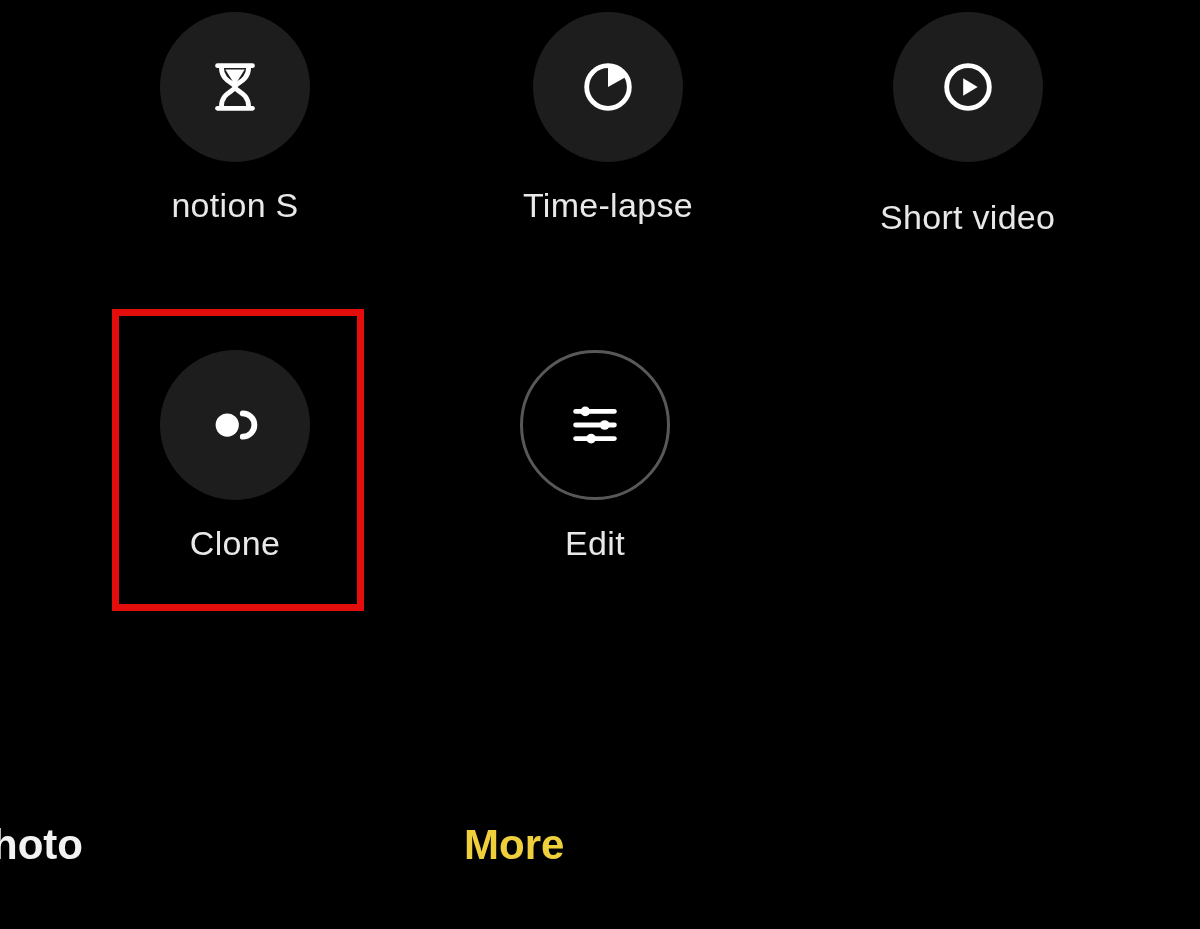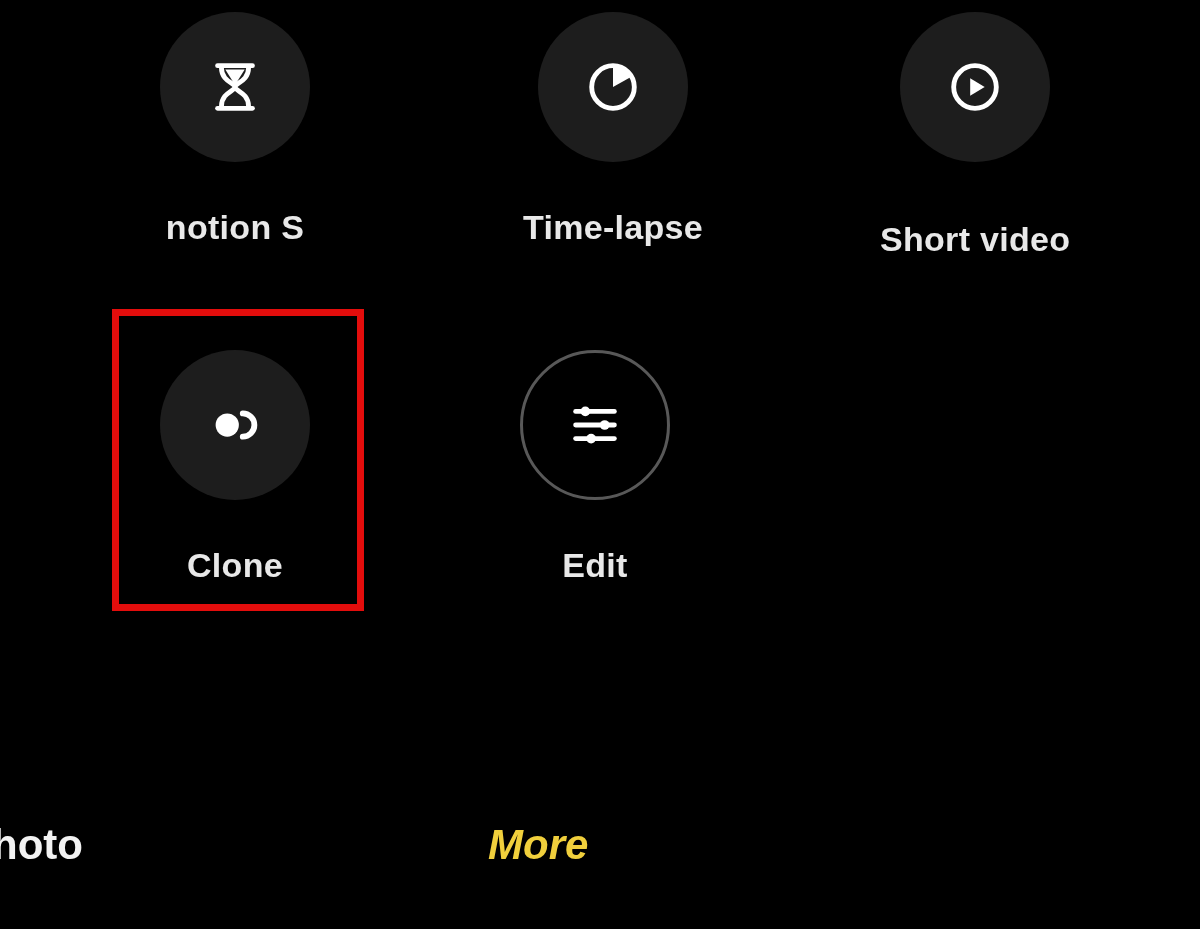--- a/index.html
+++ b/index.html
@@ -37,23 +37,23 @@
     justify-content: center;
   }
 
   .circle.outline {
     background: #000;
     border: 3px solid #585858;
     box-sizing: border-box;
   }
 
   .mode-label {
-    margin-top: 46px;
+    margin-top: 24px;
     font-size: 34px;
-    font-weight: 700;
+    font-weight: 400;
     letter-spacing: 0.3px;
     color: #e8e8e8;
     white-space: nowrap;
     text-align: center;
   }
 
   
   #mode-slowmotion  { left: 160px; top: 12px; }
   #mode-timelapse   { left: 523px; top: 12px; }
   #mode-shortvideo  { left: 880px; top: 12px; gap: 12px; }
@@ -83,21 +83,21 @@
 
   .tab {
     font-size: 42px;
     font-weight: 600;
     color: #f2f2f2;
     position: absolute;
   }
 
   #tab-photo    { left: -8px; }
   #tab-portrait { left: 217px; }
-  #tab-more     { left: 488px; color: #f0cf3c; font-style: italic; }
+  #tab-more     { left: 464px; color: #f0cf3c; }
 
   
   .circle svg {
     width: 62px;
     height: 62px;
     display: block;
   }
 </style>
 </head>
 <body>

